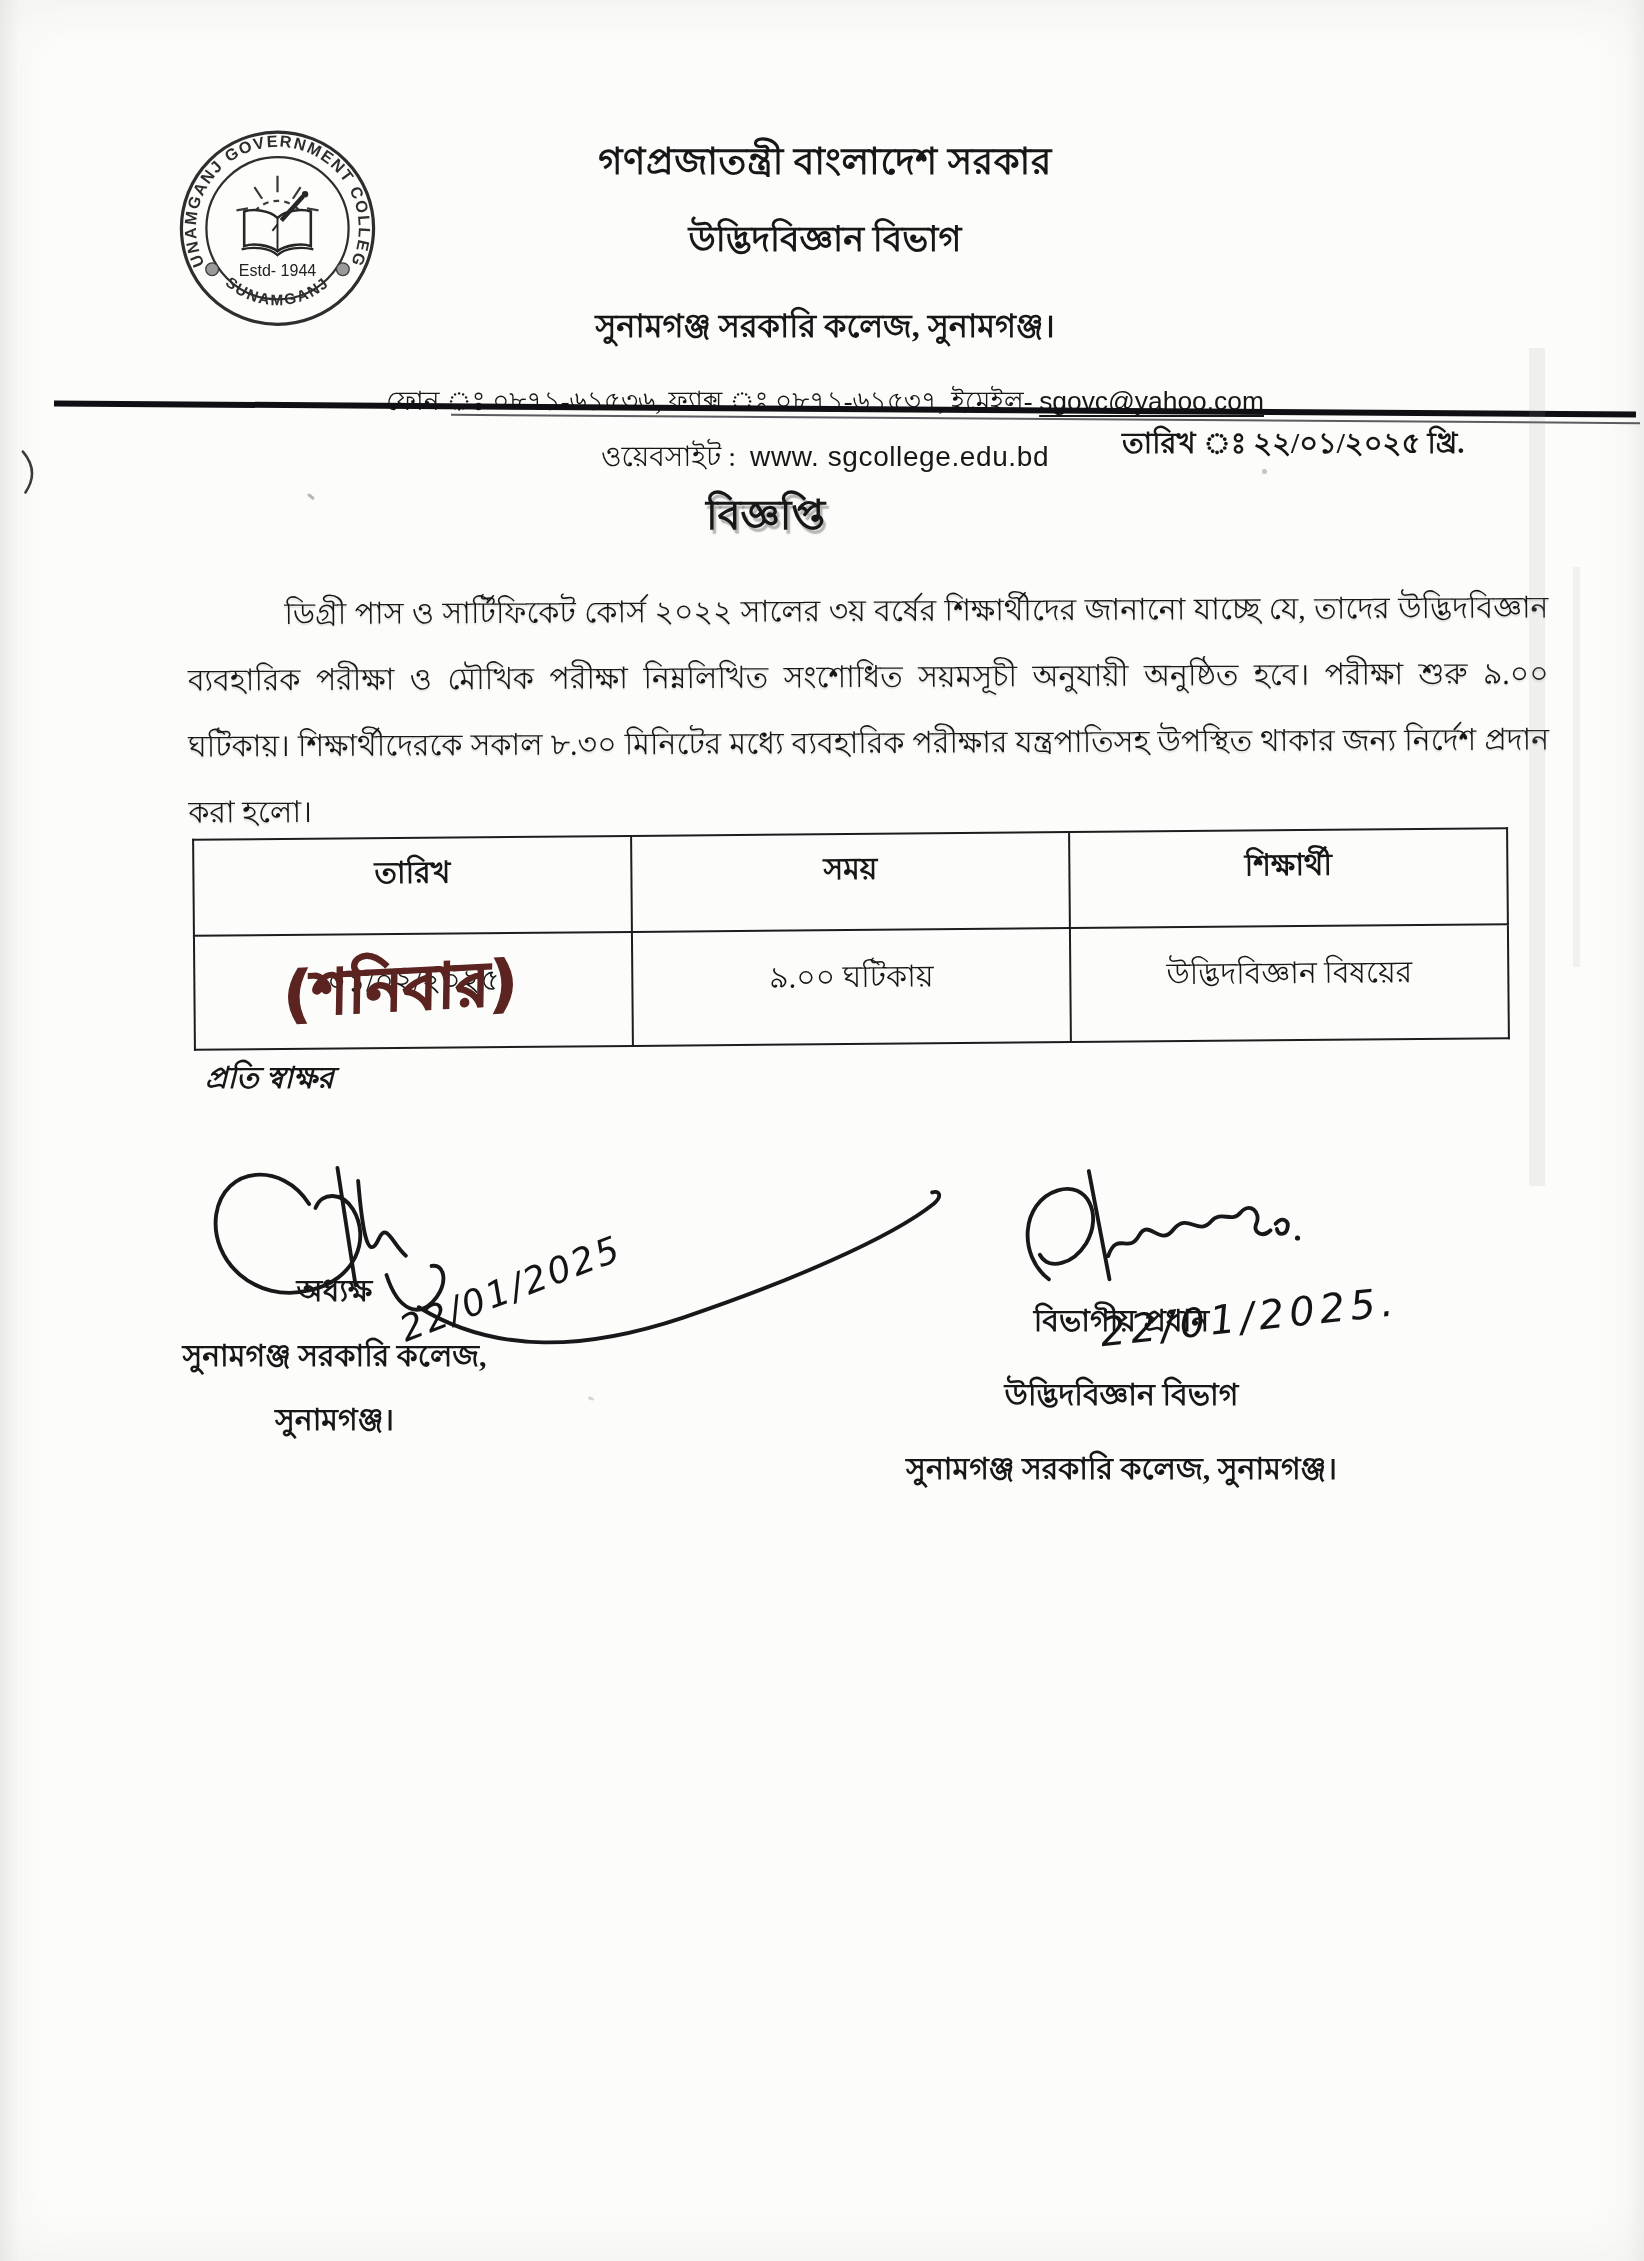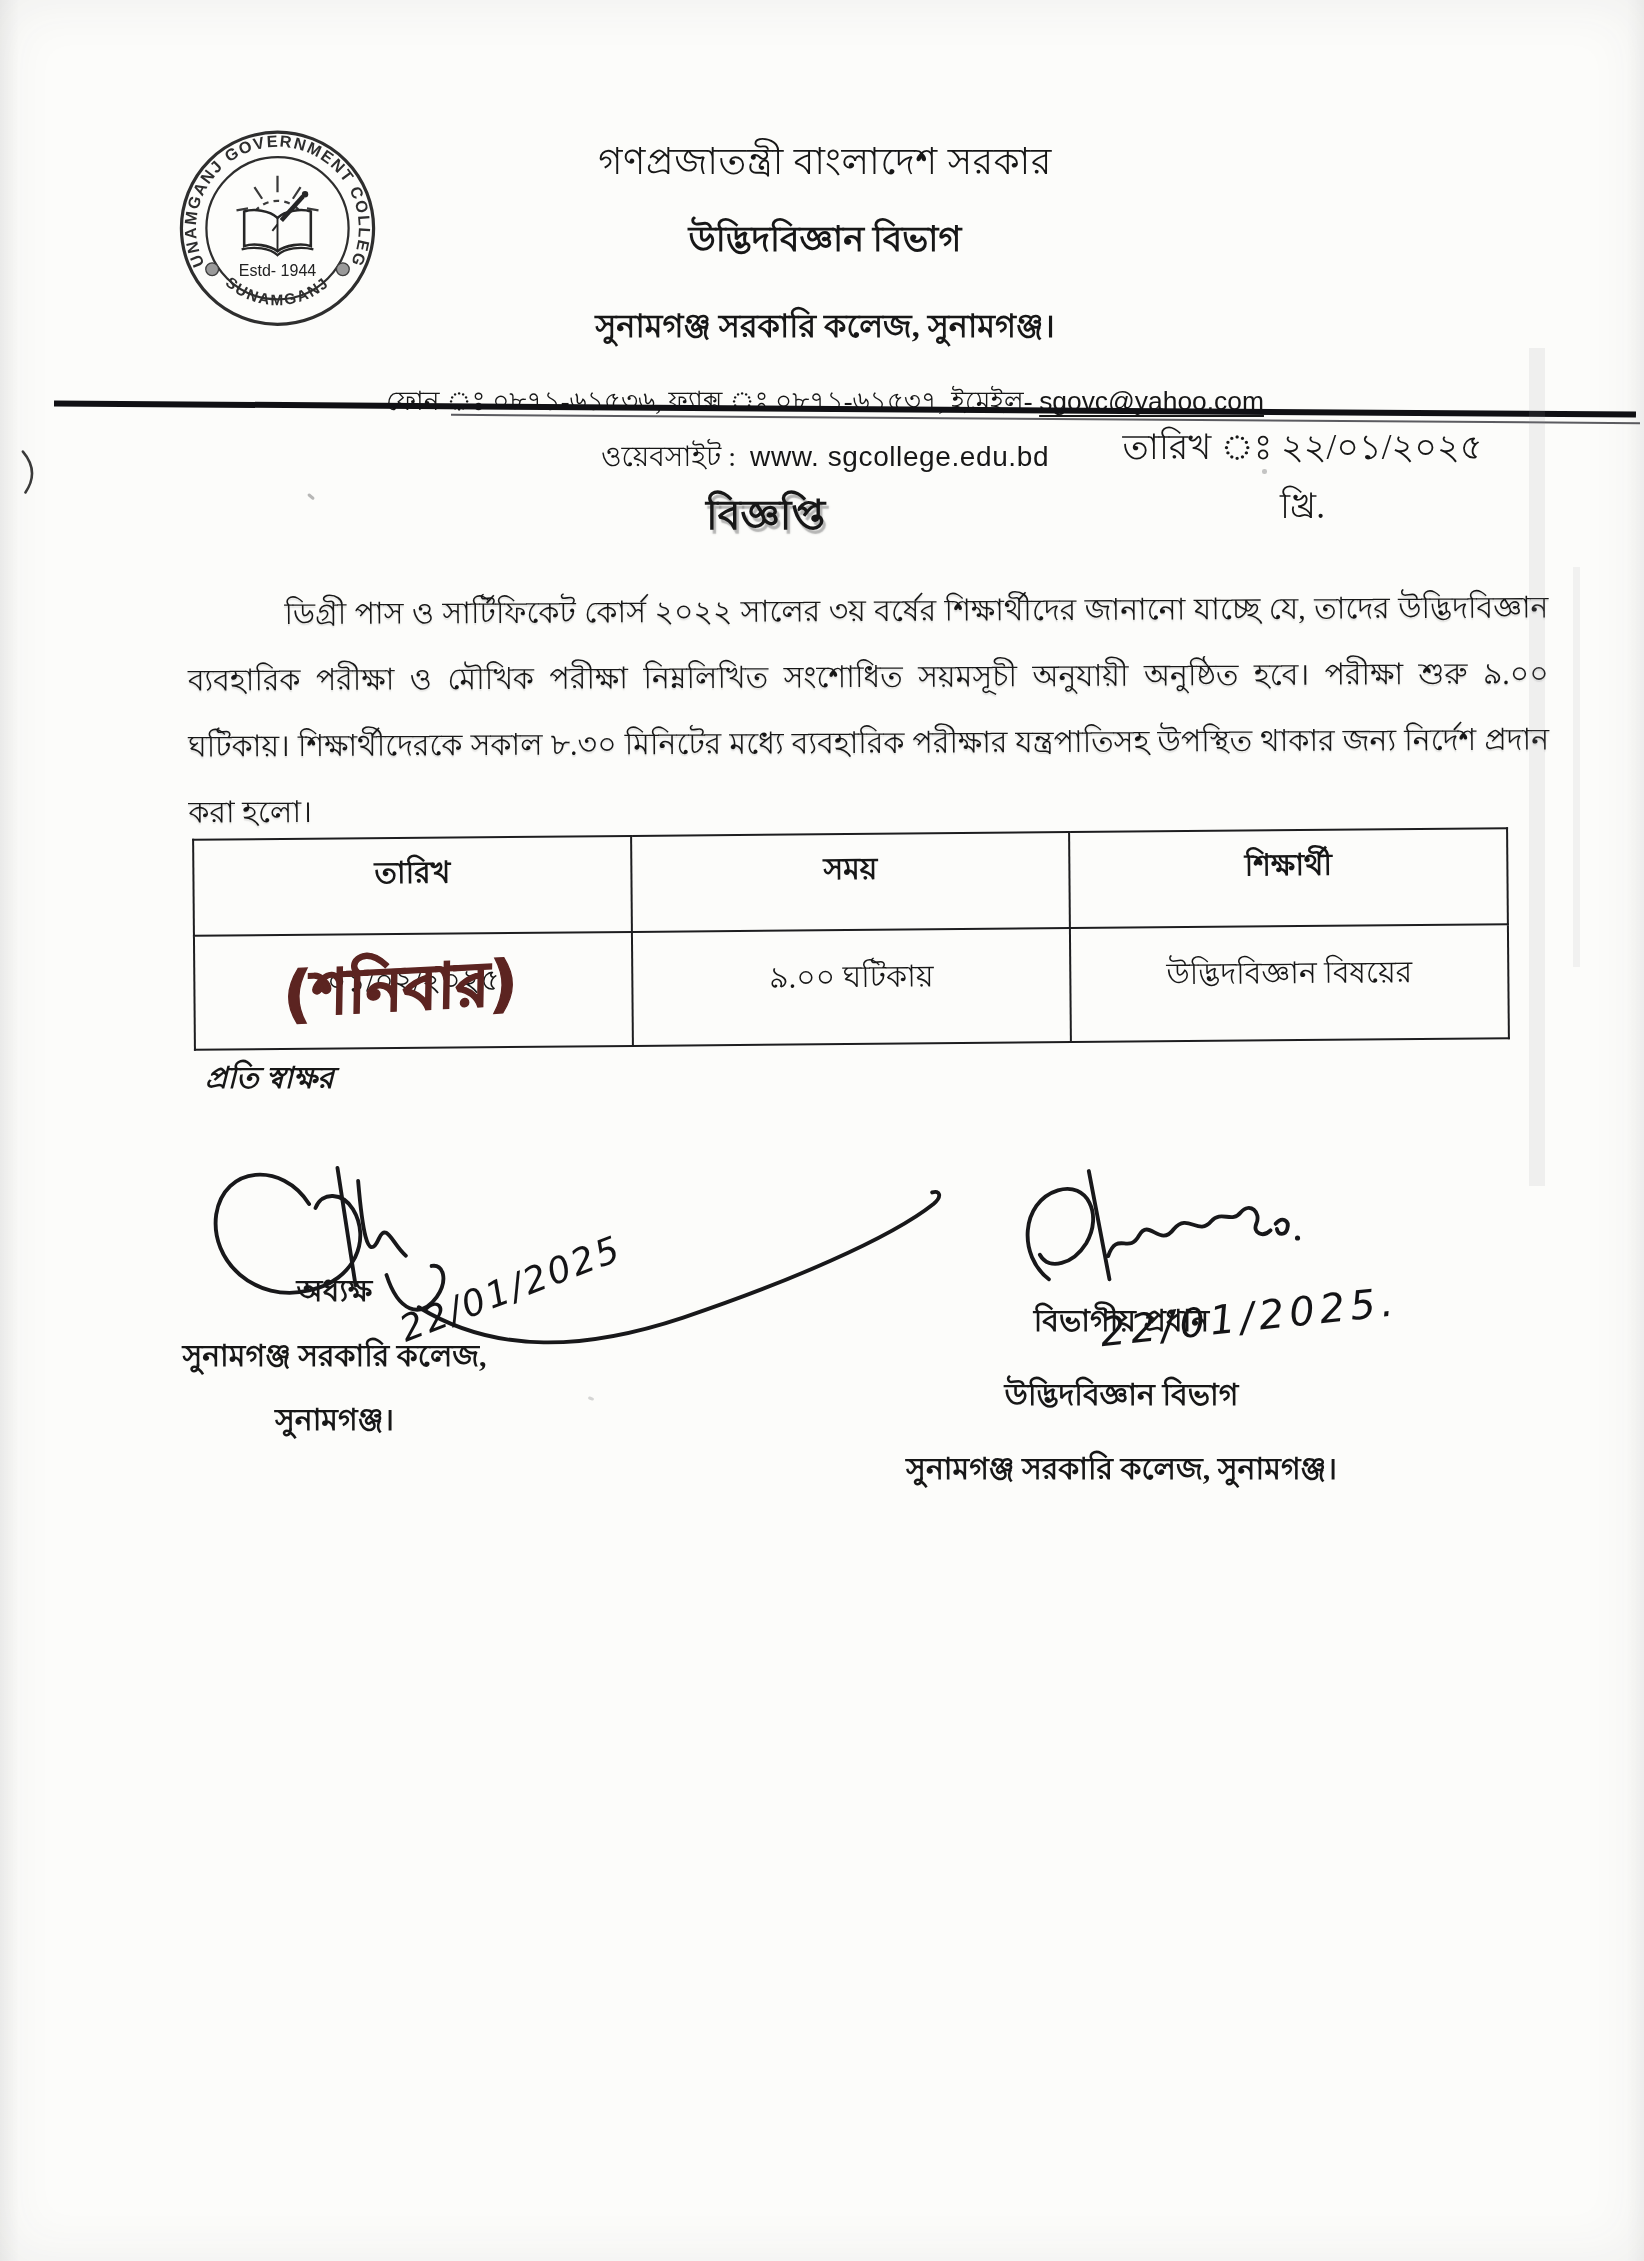--- a/index.html
+++ b/index.html
@@ -13,31 +13,31 @@
     background:linear-gradient(90deg, rgba(0,0,0,0.045) 0px, rgba(0,0,0,0.0) 19.3px),
                linear-gradient(270deg, rgba(0,0,0,0.03) 0px, rgba(0,0,0,0.0) 17px),
                #fcfcfa;
     box-shadow:inset 0 0 58px rgba(60,60,70,0.07);
     color:#171717;
   }
   
   .seal{position:absolute;left:175px;top:120px;width:205px;height:219px;}
   .ring-text{fill:#2e2e2e;font-family:"Liberation Sans","DejaVu Sans",sans-serif;font-weight:bold;}
   .lh-text{position:absolute;left:380px;top:132px;width:890px;text-align:center;}
-  .gov-line{font-size:37px;font-weight:400;margin-bottom:17px;letter-spacing:0.6px;}
+  .gov-line{font-size:37px;font-weight:700;margin-bottom:17px;letter-spacing:0.6px;}
   .dept-line{font-size:35px;font-weight:700;margin-bottom:30px;}
   .college-line{font-size:32px;font-weight:600;margin-bottom:26px;}
   .contact-line{font-size:26.4px;font-weight:500;margin-bottom:10.3px;white-space:nowrap;}
   .email{text-decoration:underline;text-underline-offset:4.5px;font-family:"Liberation Sans","DejaVu Sans",sans-serif;text-align:center;}
   .website-line{font-size:28px;font-weight:500;}
   .website-url{font-family:"Liberation Sans","DejaVu Sans",sans-serif;letter-spacing:0.6px;margin-left:7px;}
   .rule-thick{position:absolute;left:54px;top:406px;width:1582px;height:5.8px;background:#101014;transform:rotate(0.4deg);}
   .rule-echo{position:absolute;left:451px;top:418px;width:1189px;height:1.9px;background:#26262c;opacity:.75;transform:rotate(0.4deg);}
   
-  .date-line{position:absolute;left:1122px;top:420px;width:361px;text-align:center;font-size:35px;font-weight:400;}
+  .date-line{position:absolute;left:1122px;top:420px;width:361px;text-align:left;font-size:29px;font-weight:700;}
   .notice-title{
     position:absolute;left:706px;top:483px;width:271px;text-align:left;
     font-size:41px;font-weight:700;
     text-shadow:2.6px 3.9px 1.3px rgba(110,110,110,0.5);
   }
   .notice-body{
     position:absolute;left:188px;top:578px;width:1361px;margin:0;
     font-size:30px;line-height:66px;font-weight:500;
     text-align:justify;text-align-last:left;text-indent:97px;
     transform:rotate(-0.3deg);

